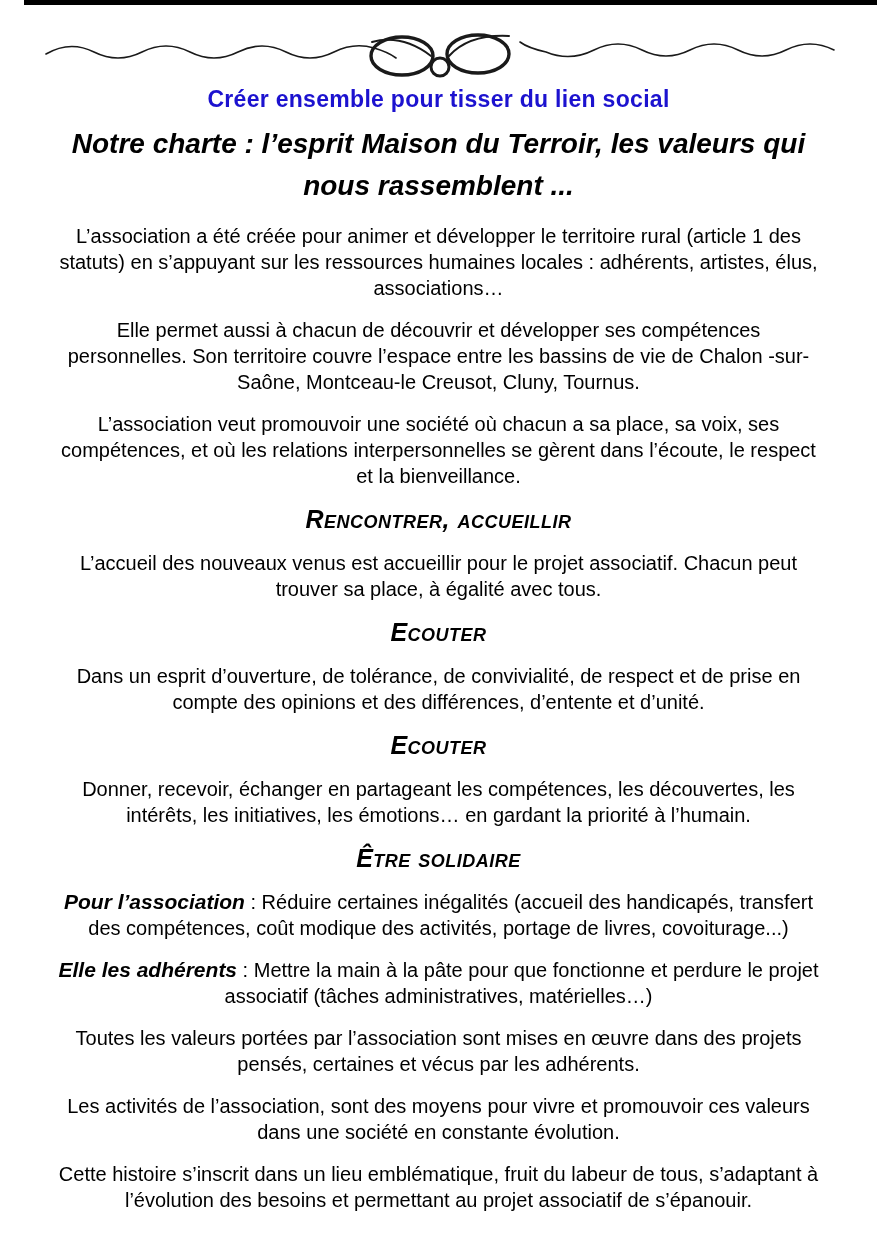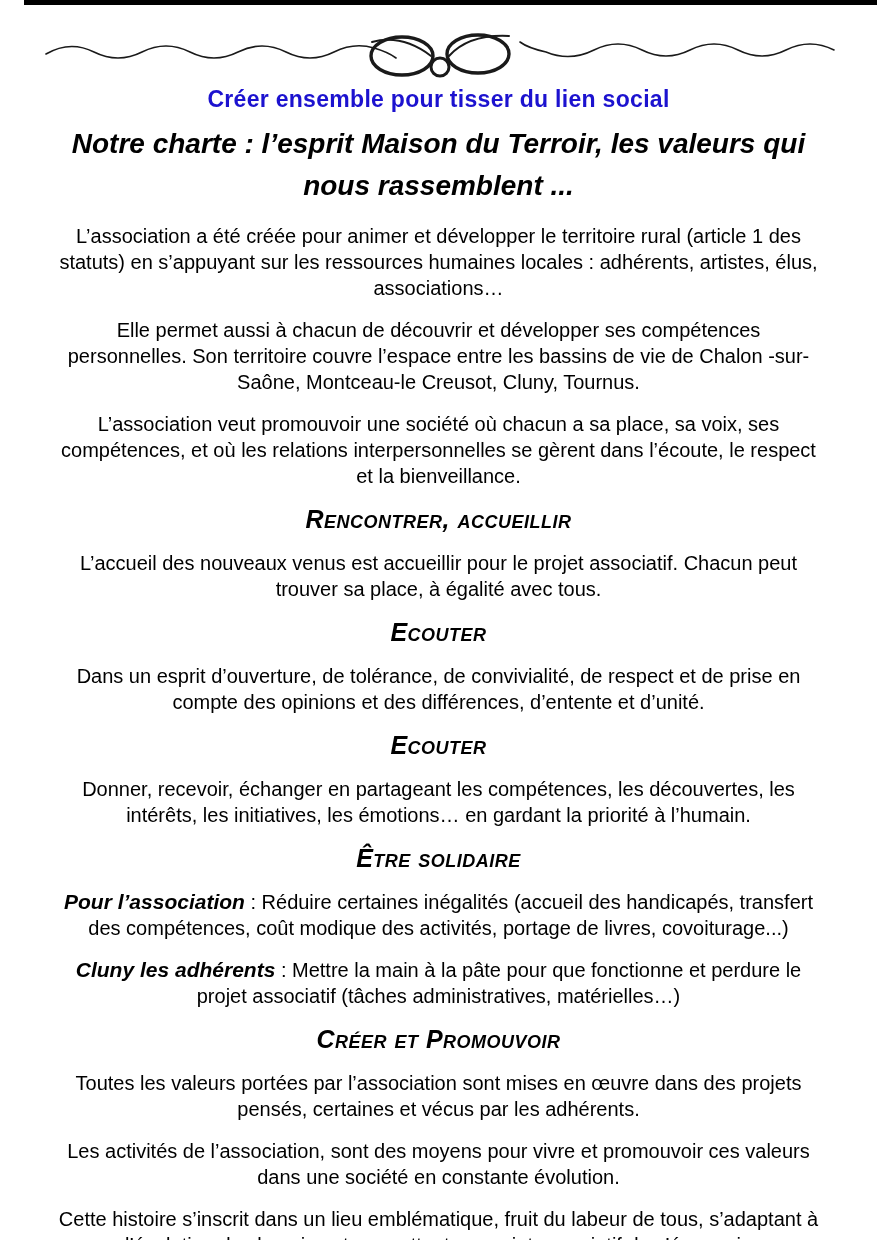--- a/index.html
+++ b/index.html
@@ -94,23 +94,22 @@
     <p class="body-par">L’accueil des nouveaux venus est accueillir pour le projet associatif. Chacun peut trouver sa place, à égalité avec tous.</p>
 
     <h3 class="section-head">Ecouter</h3>
     <p class="body-par">Dans un esprit d’ouverture, de tolérance, de convivialité, de respect et de prise en compte des opinions et des différences, d’entente et d’unité.</p>
 
     <h3 class="section-head">Ecouter</h3>
     <p class="body-par">Donner, recevoir, échanger en partageant les compétences, les découvertes, les intérêts, les initiatives, les émotions… en gardant la priorité à l’humain.</p>
 
     <h3 class="section-head">Être solidaire</h3>
     <p class="body-par lead-par"><span class="lead">Pour l’association</span><span> : Réduire certaines inégalités (accueil des handicapés, transfert des compétences, coût modique des activités, portage de livres, covoiturage...)</span></p>
-    <p class="body-par lead-par"><span class="lead">Cluny les adhérents</span><span> : Mettre la main à la pâte pour que fonctionne et perdure le projet associatif (tâches administratives, matérielles…)</span></p>
+    <p class="body-par lead-par"><span class="lead">Elle les adhérents</span><span> : Mettre la main à la pâte pour que fonctionne et perdure le projet associatif (tâches administratives, matérielles…)</span></p>
 
-    <h3 class="section-head">Créer et Promouvoir</h3>
     <p class="body-par">Toutes les valeurs portées par l’association sont mises en œuvre dans des projets pensés, certaines et vécus par les adhérents.</p>
     <p class="body-par">Les activités de l’association, sont des moyens pour vivre et promouvoir ces valeurs dans une société en constante évolution.</p>
     <p class="body-par">Cette histoire s’inscrit dans un lieu emblématique, fruit du labeur de tous, s’adaptant à l’évolution des besoins et permettant au projet associatif de s’épanouir.</p>
 
     <div class="flourish flourish-bottom">
       <svg width="800" height="58" viewBox="0 0 800 58">
         <g fill="none" stroke="#1a1a1a" stroke-linecap="round">
           <path stroke-width="1.6" d="M6 34 q 24 -14 48 -2 q 24 12 48 0 q 24 -12 48 0 q 24 12 48 0 q 24 -12 48 0 q 24 12 48 0 q 20 -10 40 -4 q 14 4 22 10"></path>
           <path stroke-width="1.6" d="M794 30 q -24 -12 -48 0 q -24 12 -48 0 q -24 -12 -48 0 q -24 12 -48 0 q -24 -12 -48 0 q -24 12 -48 2 q -18 -4 -26 -10"></path>
           <ellipse stroke-width="3.4" cx="362" cy="36" rx="31" ry="19"></ellipse>

